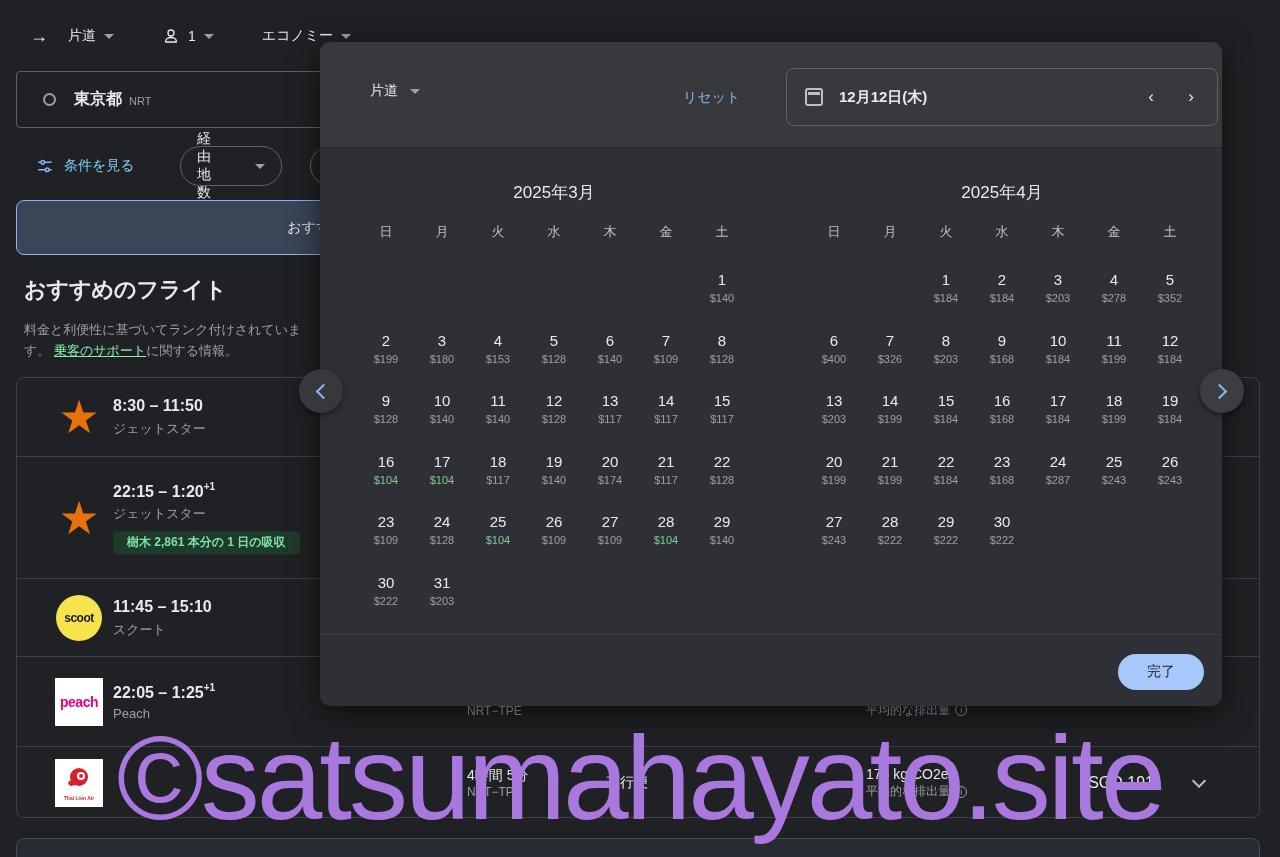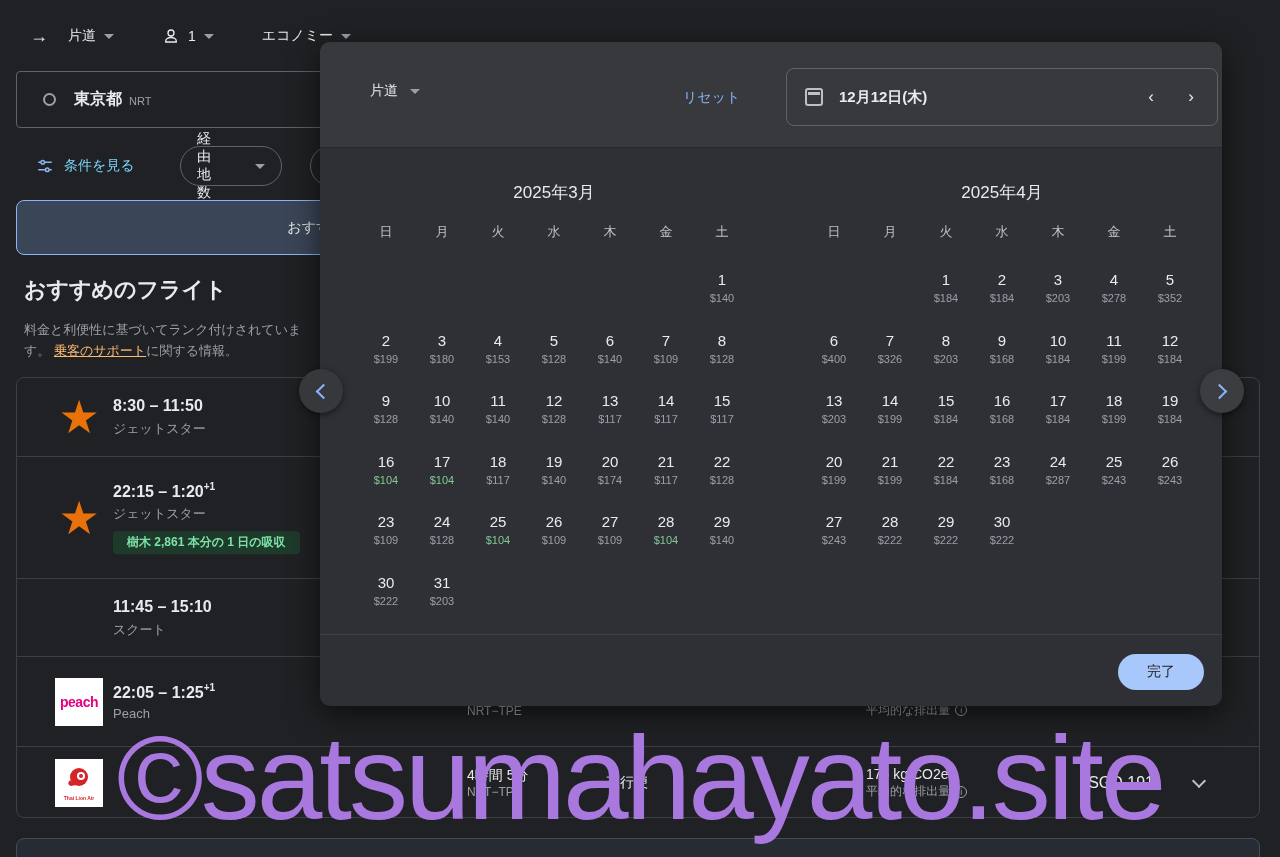--- a/index.html
+++ b/index.html
@@ -31,21 +31,21 @@
   .pill { height:40px; border:1px solid #5f6368; border-radius:20px; display:flex; align-items:center; gap:10px; padding:0 16px; font-size:14px; color:#e8eaed; cursor:pointer; }
   .pill-stops { position:absolute; left:144px; top:0;gap:44px; }
   .pill-hidden { position:absolute; left:274px; top:0; width:90px; }
 
   
   .sort-toggle { position:absolute; left:16px; top:200px; width:600px; height:55px; background:#3a4557; border:1px solid #8ab4f8; border-radius:8px; display:flex; align-items:center; justify-content:center; font-size:14px; color:#e8eaed; cursor:pointer; }
 
   
   .rec-heading { position:absolute; left:24px; top:275px; font-size:22px; font-weight:bold; color:#e8eaed; }
   .rec-desc { position:absolute; left:24px; top:320px; width:302px; font-size:13px; line-height:1.6; color:#9aa0a6; }
-  .rec-desc a { color:#fdba74; text-decoration:underline; cursor:pointer; }
+  .rec-desc a { color:#86efac; text-decoration:underline; cursor:pointer; }
 
   
   .flight-card { position:absolute; left:16px; top:377px; width:1244px; height:441px; border:1px solid #3c4043; border-radius:8px; overflow:hidden; }
   .frow { position:relative; width:100%; }
   .frow + .frow { border-top:1px solid #3c4043; }
   .flogo { position:absolute; left:30px; top:0; bottom:0; width:64px; display:flex; align-items:center; justify-content:center; }
   .star { color:#e8710a; font-size:46px; line-height:1; }
   .scoot-logo { width:46px;height:46px;border-radius:50%;background:#f7e34b;color:#1b1b1b;font-size:12px;font-weight:bold;display:flex;align-items:center;justify-content:center;letter-spacing:-0.5px; }
   .sq-logo { width:48px;height:48px;background:#fff;display:flex;flex-direction:column;align-items:center;justify-content:center; }
   .peach-logo span { color:#e4007f; font-size:14px; font-weight:bold; letter-spacing:-0.5px; }
@@ -165,20 +165,23 @@
         <div class="fair">ジェットスター</div>
       </div>
     </div>
     <div class="frow" style="height:122px">
       <div class="flogo">
         <span class="star">★</span>
       </div>
       <div class="ftimes"><div class="ftime"><span>22:15 – 1:20</span><sup>+1</sup></div><div class="fair">ジェットスター</div><span class="eco-badge">樹木 2,861 本分の 1 日の吸収</span></div>
     </div>
     <div class="frow" style="height:78px">
+      <div class="flogo">
+        <span class="scoot-logo">scoot</span>
+      </div>
       <div class="ftimes">
         <div class="ftime"><span>11:45 – 15:10</span><sup></sup></div>
         <div class="fair">スクート</div>
       </div>
     </div>
     <div class="frow" style="height:90px">
       <div class="flogo">
         <span class="sq-logo peach-logo">
           <span>peach</span>
         </span>

